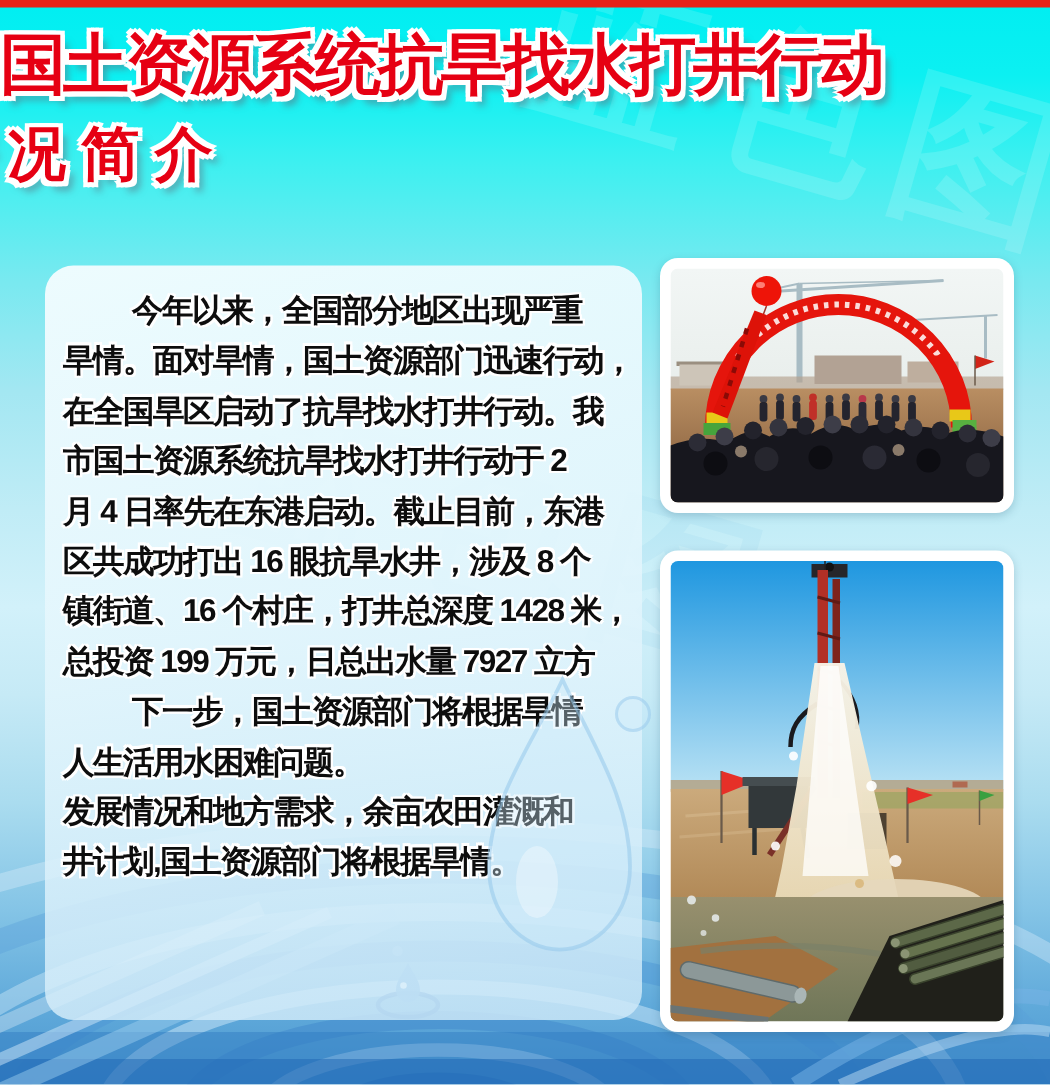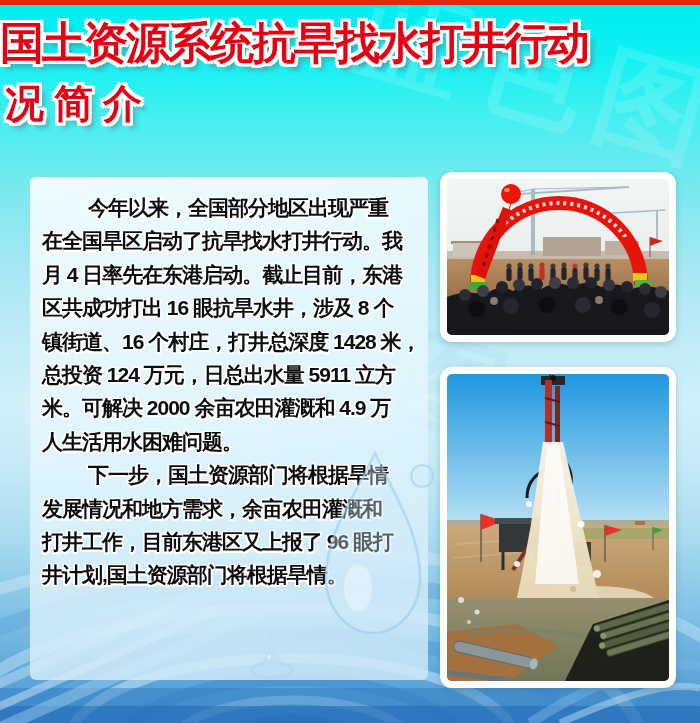--- a/index.html
+++ b/index.html
@@ -30,21 +30,21 @@
     font-family:"Liberation Serif",serif;font-weight:900;color:#e60013;
     font-size:39px;letter-spacing:10px;line-height:52px;margin-top:2px;
     transform:translateX(-44px);
     text-shadow:
       -3px -3px 0 #fff, 3px -3px 0 #fff,-3px 3px 0 #fff, 3px 3px 0 #fff,
       -3px 0 0 #fff, 3px 0 0 #fff, 0 -3px 0 #fff, 0 3px 0 #fff,
       5px 6px 5px rgba(90,115,130,0.65);
   }
   .panel{
     position:absolute;left:30px;top:177px;width:398px;height:503px;
-    border-radius:6px;z-index:3;
+    border-radius:19px;z-index:3;
     background:linear-gradient(168deg,rgba(244,253,255,0.95) 0%,rgba(229,247,253,0.9) 40%,rgba(208,234,249,0.8) 100%);
   }
   .ptext{position:relative;z-index:5;padding:14px 6px 0 12px;}
   .bl{
     font-size:21px;font-weight:bold;color:#0d0d0d;line-height:33.4px;
     letter-spacing:-1px;white-space:nowrap;
     text-shadow:
       -1.5px -1.5px 0 #fff, 1.5px -1.5px 0 #fff,-1.5px 1.5px 0 #fff,1.5px 1.5px 0 #fff,
       -1.5px 0 0 #fff, 1.5px 0 0 #fff, 0 -1.5px 0 #fff, 0 1.5px 0 #fff;
   }
@@ -98,30 +98,30 @@
   <div class="wm wm2">蓝色图库</div>
 
   <div class="titlewrap">
     <div class="title1">国土资源系统抗旱找水打井行动</div>
     <div class="title2">情况简介</div>
   </div>
 
   <div class="panel">
     <div class="ptext">
       <div class="bl indent">今年以来，全国部分地区出现严重</div>
+      <div class="bl">旱情。面对旱情，国土资源部门迅速行动，</div>
       <div class="bl">在全国旱区启动了抗旱找水打井行动。我</div>
+      <div class="bl">市国土资源系统抗旱找水打井行动于 2</div>
       <div class="bl">月 4 日率先在东港启动。截止目前，东港</div>
       <div class="bl">区共成功打出 16 眼抗旱水井，涉及 8 个</div>
       <div class="bl">镇街道、16 个村庄，打井总深度 1428 米，</div>
-      <div class="bl">总投资 124 万元，日总出水量 5911 立方</div>
-      <div class="bl">米。可解决 2000 余亩农田灌溉和 4.9 万</div>
+      <div class="bl">总投资 199 万元，日总出水量 7927 立方</div>
+      <div class="bl indent">下一步，国土资源部门将根据旱情</div>
       <div class="bl">人生活用水困难问题。</div>
-      <div class="bl indent">下一步，国土资源部门将根据旱情</div>
       <div class="bl">发展情况和地方需求，余亩农田灌溉和</div>
-      <div class="bl">打井工作，目前东港区又上报了 96 眼打</div>
       <div class="bl">井计划,国土资源部门将根据旱情。</div>
     </div>
   </div>
 
   <svg class="droplet" viewBox="0 0 150 250">
     <path d="M77 15 C98 60 122 95 122 140 a47 55 0 1 1 -94 0 C28 95 56 60 77 15 Z" fill="rgba(205,235,250,0.38)" stroke="rgba(150,200,235,0.55)" stroke-width="2.5"></path>
     <ellipse cx="60" cy="150" rx="14" ry="24" fill="rgba(255,255,255,0.35)"></ellipse>
     <circle cx="124" cy="38" r="11" fill="rgba(205,235,250,0.4)" stroke="rgba(150,200,235,0.5)" stroke-width="2"></circle>
   </svg>
 

